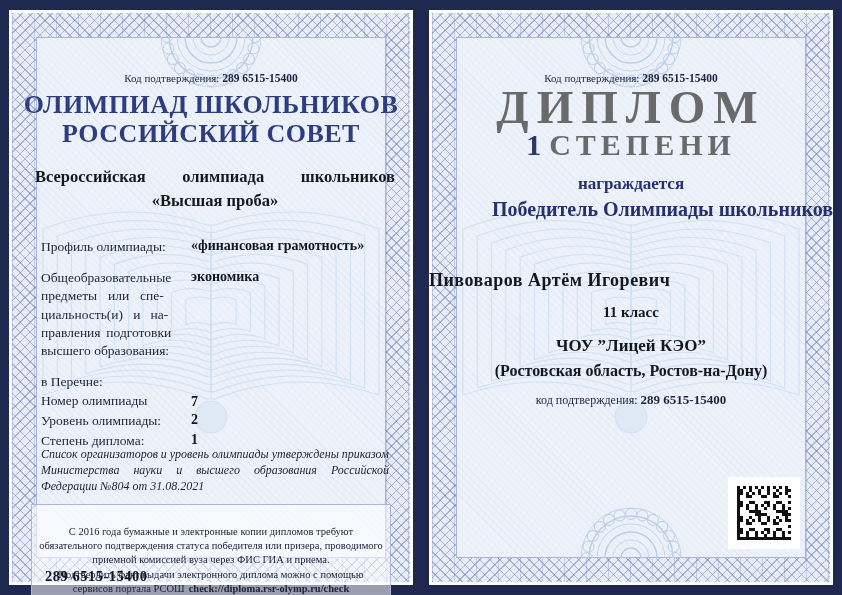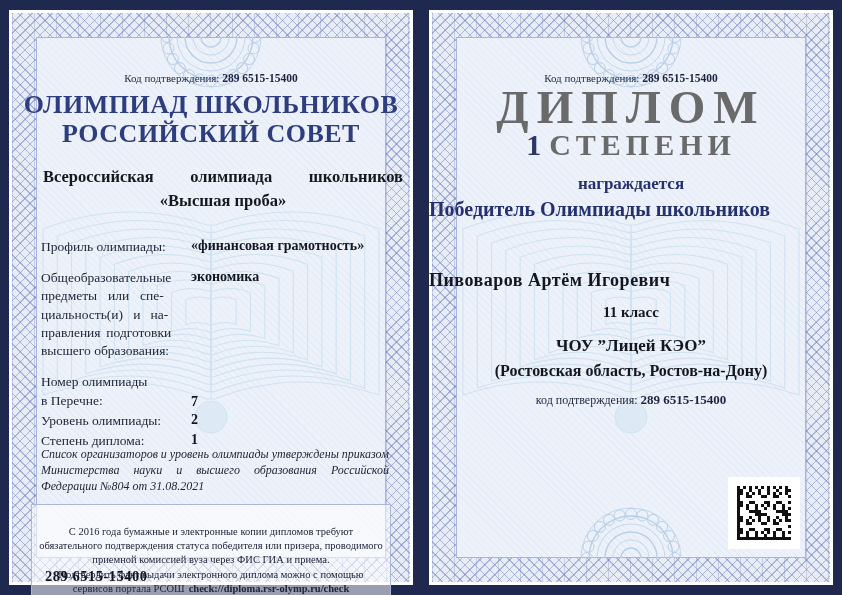--- a/index.html
+++ b/index.html
@@ -39,21 +39,21 @@
   .code-line { position:absolute; top:62px; width:100%; text-align:center; font-size:11px; color:#1e2440; }
   .code-line b { font-size:11.5px; }
 
   
   .l-title {
     position:absolute; top:80px; width:100%; text-align:center;
     color:#2e3d7d; font-weight:bold; font-size:26px; line-height:1.12;
     letter-spacing:0.5px;
   }
   .l-subtitle {
-    position:absolute; top:155px; left:34px; width:360px;
+    position:absolute; top:155px; left:26px; width:360px;
     font-weight:bold; font-size:16.5px; color:#16181c; line-height:1.45;
     text-align:justify; text-align-last:center;
   }
   .fields { position:absolute; top:228px; left:32px; width:345px; font-size:13.5px; color:#23273a; }
   .field-row { display:flex; margin-bottom:13px; }
   .field-label { width:142px; line-height:1.35; }
   .field-value { margin-left:8px; font-weight:bold; font-size:14px; color:#14161f; }
   .field-row.tight { margin-bottom:2px; }
   .jl1 { word-spacing:0.55em; }
   .jl2 { word-spacing:0.50em; }
@@ -84,21 +84,21 @@
     position:absolute; top:120px; width:100%; text-align:center;
     font-weight:bold; font-size:30px; letter-spacing:5px; line-height:1;
     color:#6a6a6a;
   }
   .r-degree .num { color:#2c3768; margin-right:6px; letter-spacing:2px; }
   .r-awarded {
     position:absolute; top:164px; width:100%; text-align:center;
     color:#25316e; font-weight:bold; font-size:17px;
   }
   .r-status {
-    position:absolute; top:188px; width:100%; text-align:left;
+    position:absolute; top:188px; width:100%; text-align:right;
     color:#25316e; font-weight:bold; font-size:20px;
   }
   .r-name  { position:absolute; top:260px; width:100%; text-align:left; font-weight:bold; font-size:18px; color:#15171e; letter-spacing:0.5px; }
   .r-grade { position:absolute; top:294px; width:100%; text-align:center; font-weight:bold; font-size:15px; color:#15171e; }
   .r-school{ position:absolute; top:326px; width:100%; text-align:center; font-weight:bold; font-size:17px; color:#15171e; }
   .r-loc   { position:absolute; top:352px; width:100%; text-align:center; font-weight:bold; font-size:16px; color:#15171e; }
   .r-code  { position:absolute; top:382px; width:100%; text-align:center; font-size:12px; color:#1e2440; }
   .r-code b{ font-size:13px; }
   .qr-box {
     position:absolute; right:33px; bottom:36px; width:72px; height:72px;
@@ -204,22 +204,22 @@
           <div>Общеобразовательные</div>
           <div class="jl1">предметы или спе-</div>
           <div class="jl2">циальность(и) и на-</div>
           <div class="jl3">правления подготовки</div>
           <div>высшего образования:</div>
         </div>
         <div class="field-value">экономика</div>
       </div>
       <div class="field-row tight">
         <div class="field-label">
+          <div>в Перечне:</div>
           <div>Номер олимпиады</div>
-          <div>в Перечне:</div>
         </div>
         <div class="field-value valign-end">7</div>
       </div>
       <div class="field-row tight">
         <div class="field-label">Уровень олимпиады:</div>
         <div class="field-value">2</div>
       </div>
       <div class="field-row tight">
         <div class="field-label">Степень диплома:</div>
         <div class="field-value">1</div>

